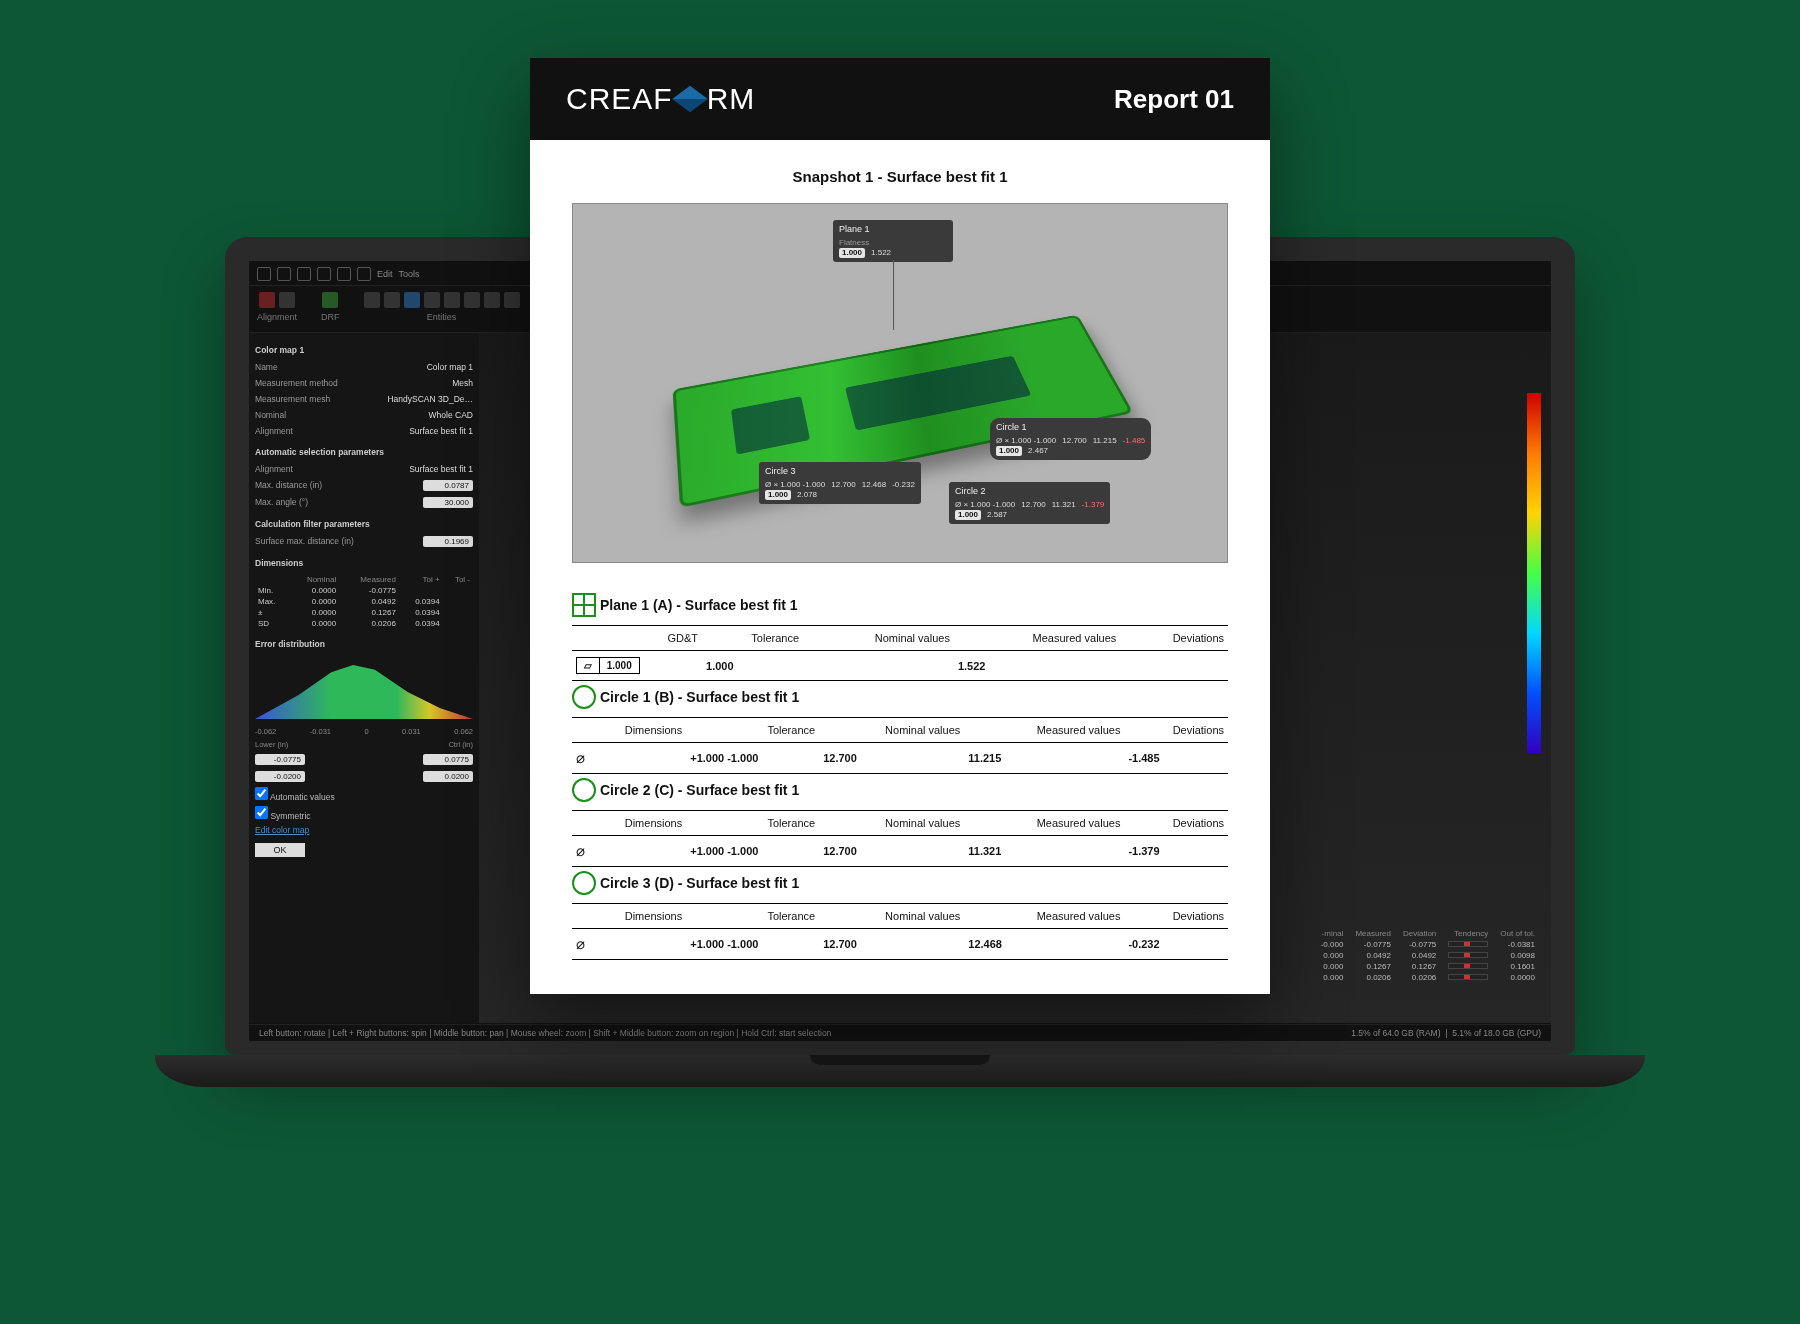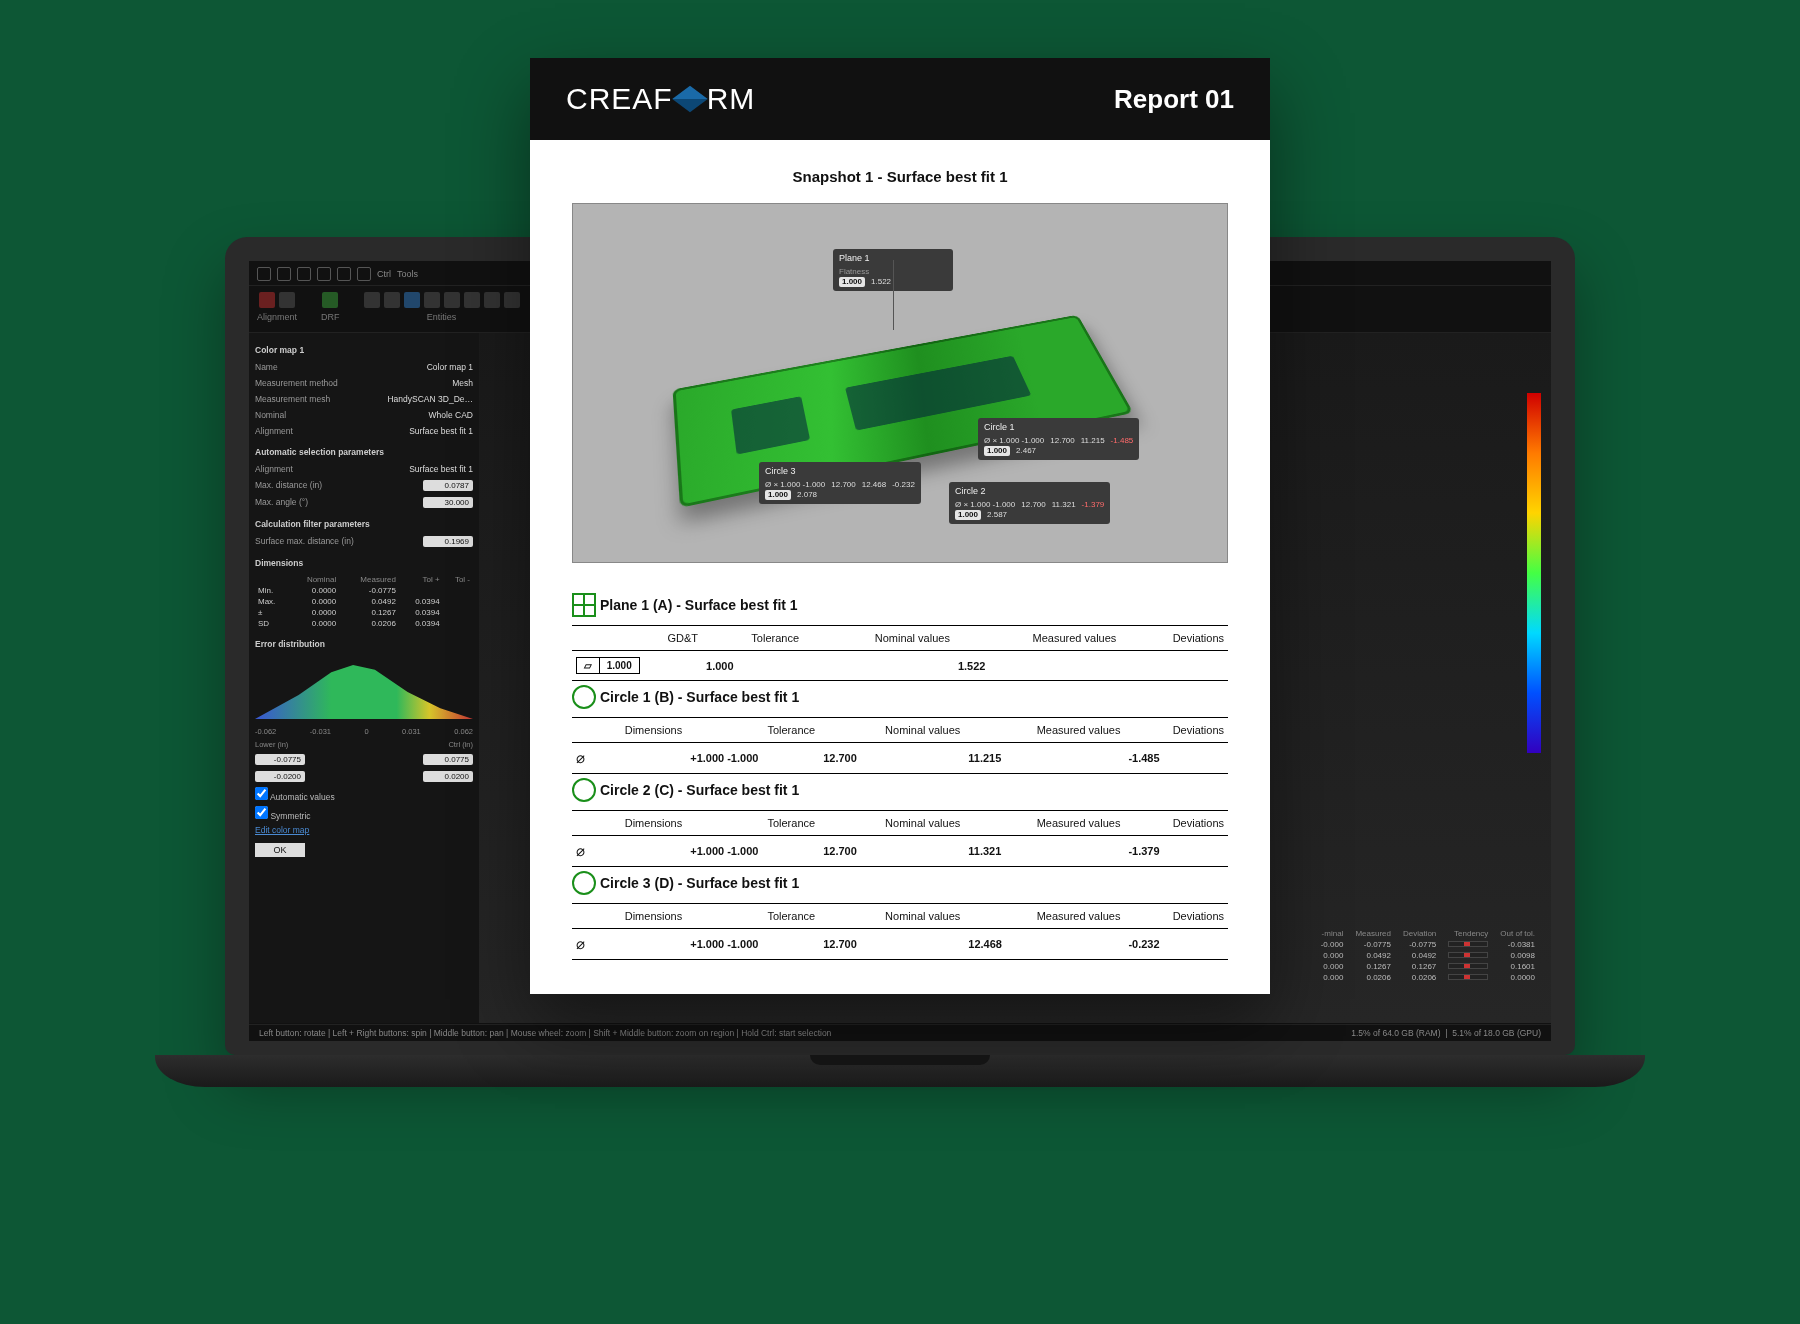--- a/index.html
+++ b/index.html
@@ -235,22 +235,22 @@
     color: #ddd;
     font-size: 8px;
     padding: 4px 6px;
     border-radius: 3px;
     min-width: 120px;
     line-height: 1.3;
   }
   .callout .ct { font-size: 9px; color: #eee; margin-bottom: 2px; }
   .callout .cv { display:flex; gap:6px; align-items:center; }
   .cb { display:inline-block; padding:0 3px; background:#e5e5e5; color:#111; border-radius:2px; font-weight:bold; font-size:8px; }
-  .c-plane1 { left: 260px; top: 16px; margin-top: 29px; }
-  .c-circ1  { left: 405px; top: 214px; }
+  .c-plane1 { left: 260px; top: 16px; }
+  .c-circ1  { left: 417px; top: 214px; border-radius: 9px; }
   .c-circ2  { left: 376px; top: 278px; }
   .c-circ3  { left: 186px; top: 258px; }
   .pin {
     position:absolute; width:1px; background:#555;
   }
 
   .section {
     margin: 4px 0 8px;
     display: flex;
     align-items: center;
@@ -303,21 +303,21 @@
   <div class="laptop-screen-bezel">
     <div class="laptop-screen">
 
       <div class="app-topbar">
         <span class="top-icon"></span>
         <span class="top-icon"></span>
         <span class="top-icon"></span>
         <span class="top-icon"></span>
         <span class="top-icon"></span>
         <span class="top-icon"></span>
-        <span>Ctrl</span>
+        <span>Edit</span>
         <span>Tools</span>
       </div>
 
       <div class="app-ribbon">
         <div class="ribbon-group">
           <div class="ribbon-icons">
             <span class="ribbon-icon red"></span>
             <span class="ribbon-icon"></span>
           </div>
           <span class="ribbon-label">Alignment</span>

